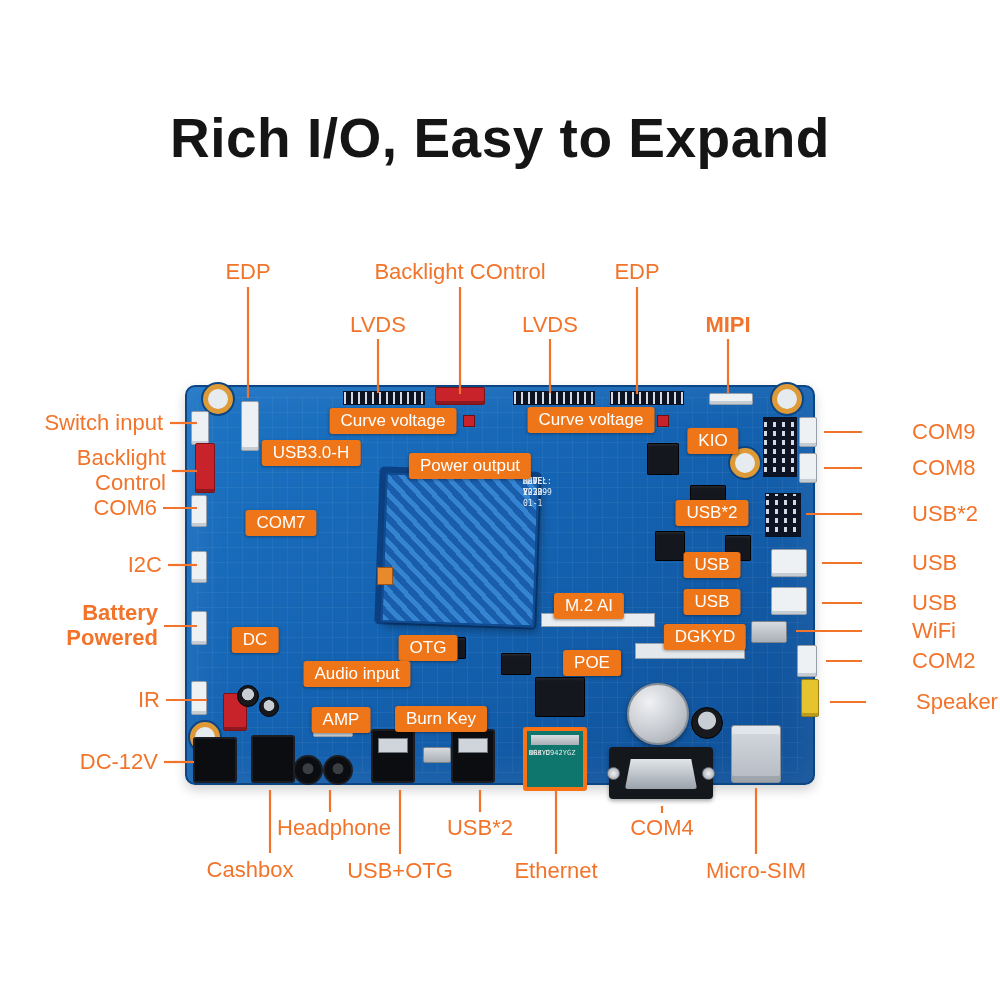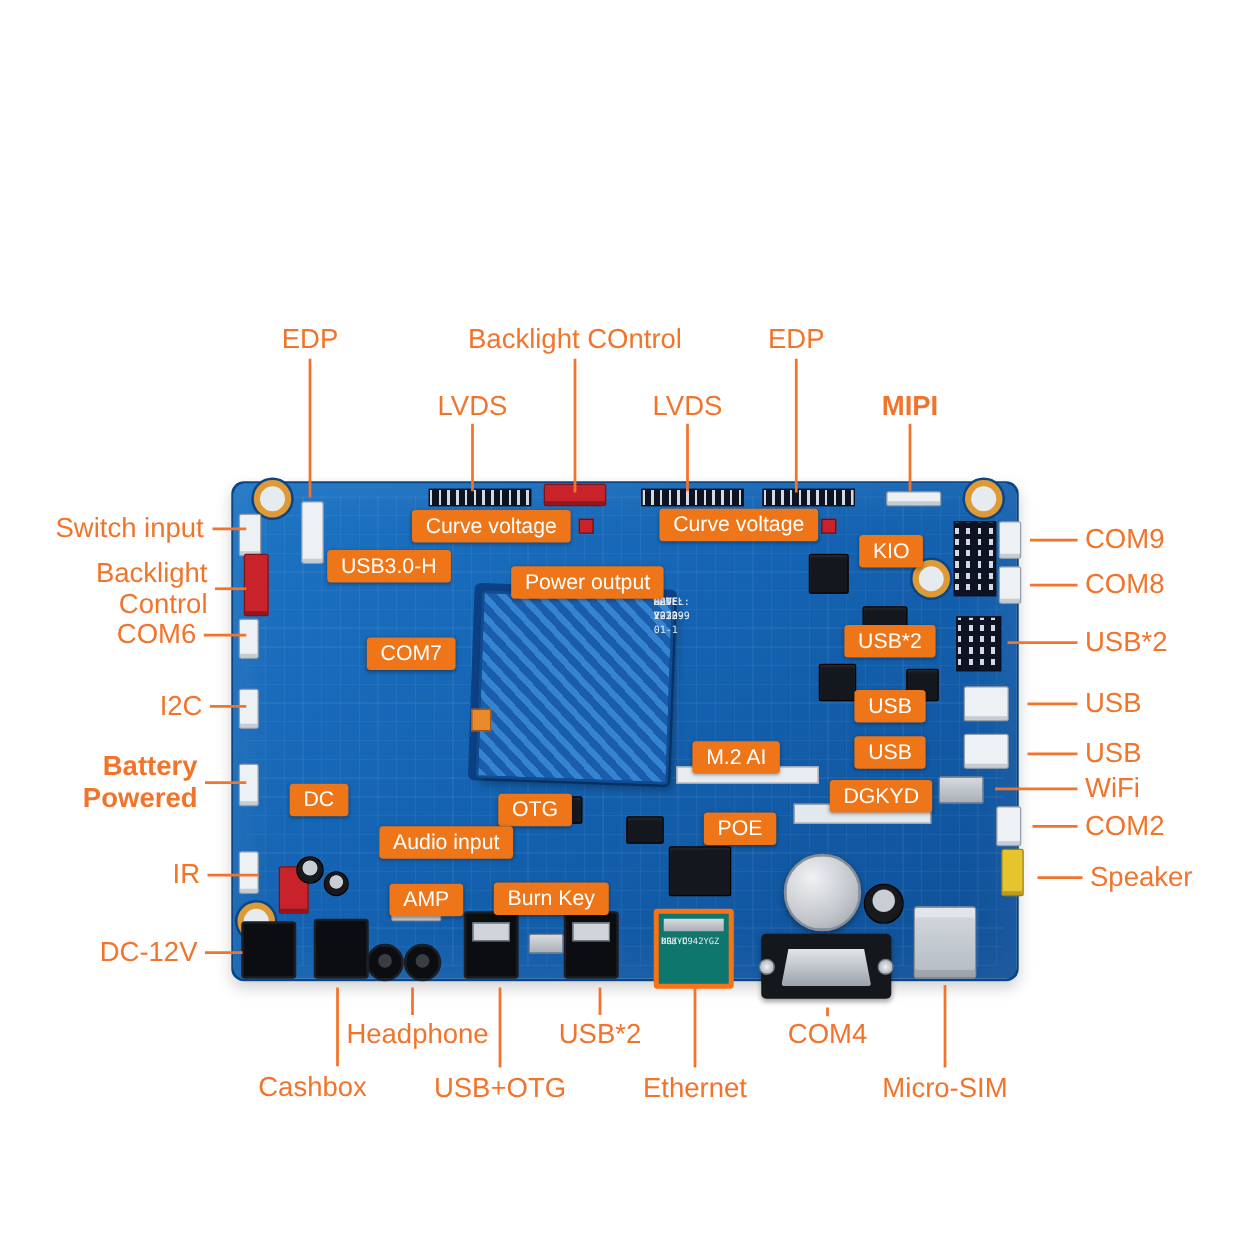--- a/index.html
+++ b/index.html
@@ -15,21 +15,21 @@
 
   
   svg.lines{position:absolute;left:0;top:0;width:1000px;height:1000px;z-index:3;pointer-events:none;}
   svg.lines line{stroke:var(--accent);stroke-width:2.2;}
 
   
   .callout{position:absolute;color:var(--accent);font-size:22px;line-height:1.12;
            white-space:pre-line;z-index:4;}
   .callout.center{transform:translate(-50%,-50%);text-align:center;white-space:nowrap;}
   .callout.right{transform:translateY(-50%);text-align:right;}
-  .callout.left{transform:translateY(-50%);text-align:right;}
+  .callout.left{transform:translateY(-50%);text-align:right;margin-left:44px;}
 
   
   .tag{position:absolute;transform:translate(-50%,-50%);background:var(--tag-bg);color:#fff;
        font-size:17px;padding:3px 11px;border-radius:3px;white-space:nowrap;z-index:4;
        box-shadow:0 1px 3px rgba(0,0,0,.35);}
 
   
   .board{position:absolute;left:185px;top:385px;width:630px;height:400px;z-index:1;}
   .board *{position:absolute;}
   .pcb{left:0;top:0;right:0;bottom:0;border-radius:10px;border:2px solid #0b4584;
@@ -91,20 +91,21 @@
         background:linear-gradient(180deg,#d5dae0,#b4bac2);
         box-shadow:inset 0 8px 0 rgba(255,255,255,.35), inset 0 -6px 0 rgba(0,0,0,.12);}
   .m2slot{left:356px;top:228px;width:112px;height:12px;background:#e9edf1;border:1px solid #99a1ab;}
   .pcieslot{left:450px;top:258px;width:108px;height:14px;background:#e3e8ec;border:1px solid #99a1ab;}
 </style>
 </head>
 <body>
 
 <div class="stage">
 
+  <div class="title">Rich I/O, Easy to Expand</div>
 
   <div class="board">
     <div class="pcb"></div>
 
     <div class="hole" style="left:18px;top:-1px;"></div>
     <div class="hole" style="left:587px;top:-1px;"></div>
     <div class="hole" style="left:545px;top:63px;"></div>
     <div class="hole" style="left:5px;top:337px;"></div>
 
     <div class="wconn" style="left:56px;top:16px;width:16px;height:48px;"></div>
@@ -248,21 +249,21 @@
       <div class="callout center" style="top: 871px; left: 556px;">Ethernet</div>
       <div class="callout center" style="top: 871px; left: 756px;">Micro-SIM</div>
     </div>
 
   <div id="tags">
       <div class="tag" style="left: 393px; top: 421px;">Curve voltage</div>
       <div class="tag" style="left: 591px; top: 420px;">Curve voltage</div>
       <div class="tag" style="left: 311px; top: 453px;">USB3.0-H</div>
       <div class="tag" style="left: 713px; top: 441px;">KIO</div>
       <div class="tag" style="left: 470px; top: 466px;">Power output</div>
-      <div class="tag" style="left: 281px; top: 523px; margin-left: 48px;">COM7</div>
+      <div class="tag" style="left: 281px; top: 523px;">COM7</div>
       <div class="tag" style="left: 712px; top: 513px;">USB*2</div>
       <div class="tag" style="left: 712px; top: 565px;">USB</div>
       <div class="tag" style="left: 589px; top: 606px;">M.2 AI</div>
       <div class="tag" style="left: 712px; top: 602px;">USB</div>
       <div class="tag" style="left: 243px; top: 640px; margin-left: 12px;">DC</div>
       <div class="tag" style="left: 428px; top: 648px;">OTG</div>
       <div class="tag" style="left: 705px; top: 637px;">DGKYD</div>
       <div class="tag" style="left: 357px; top: 674px;">Audio input</div>
       <div class="tag" style="left: 592px; top: 663px;">POE</div>
       <div class="tag" style="left: 325px; top: 720px; margin-left: 16px;">AMP</div>

